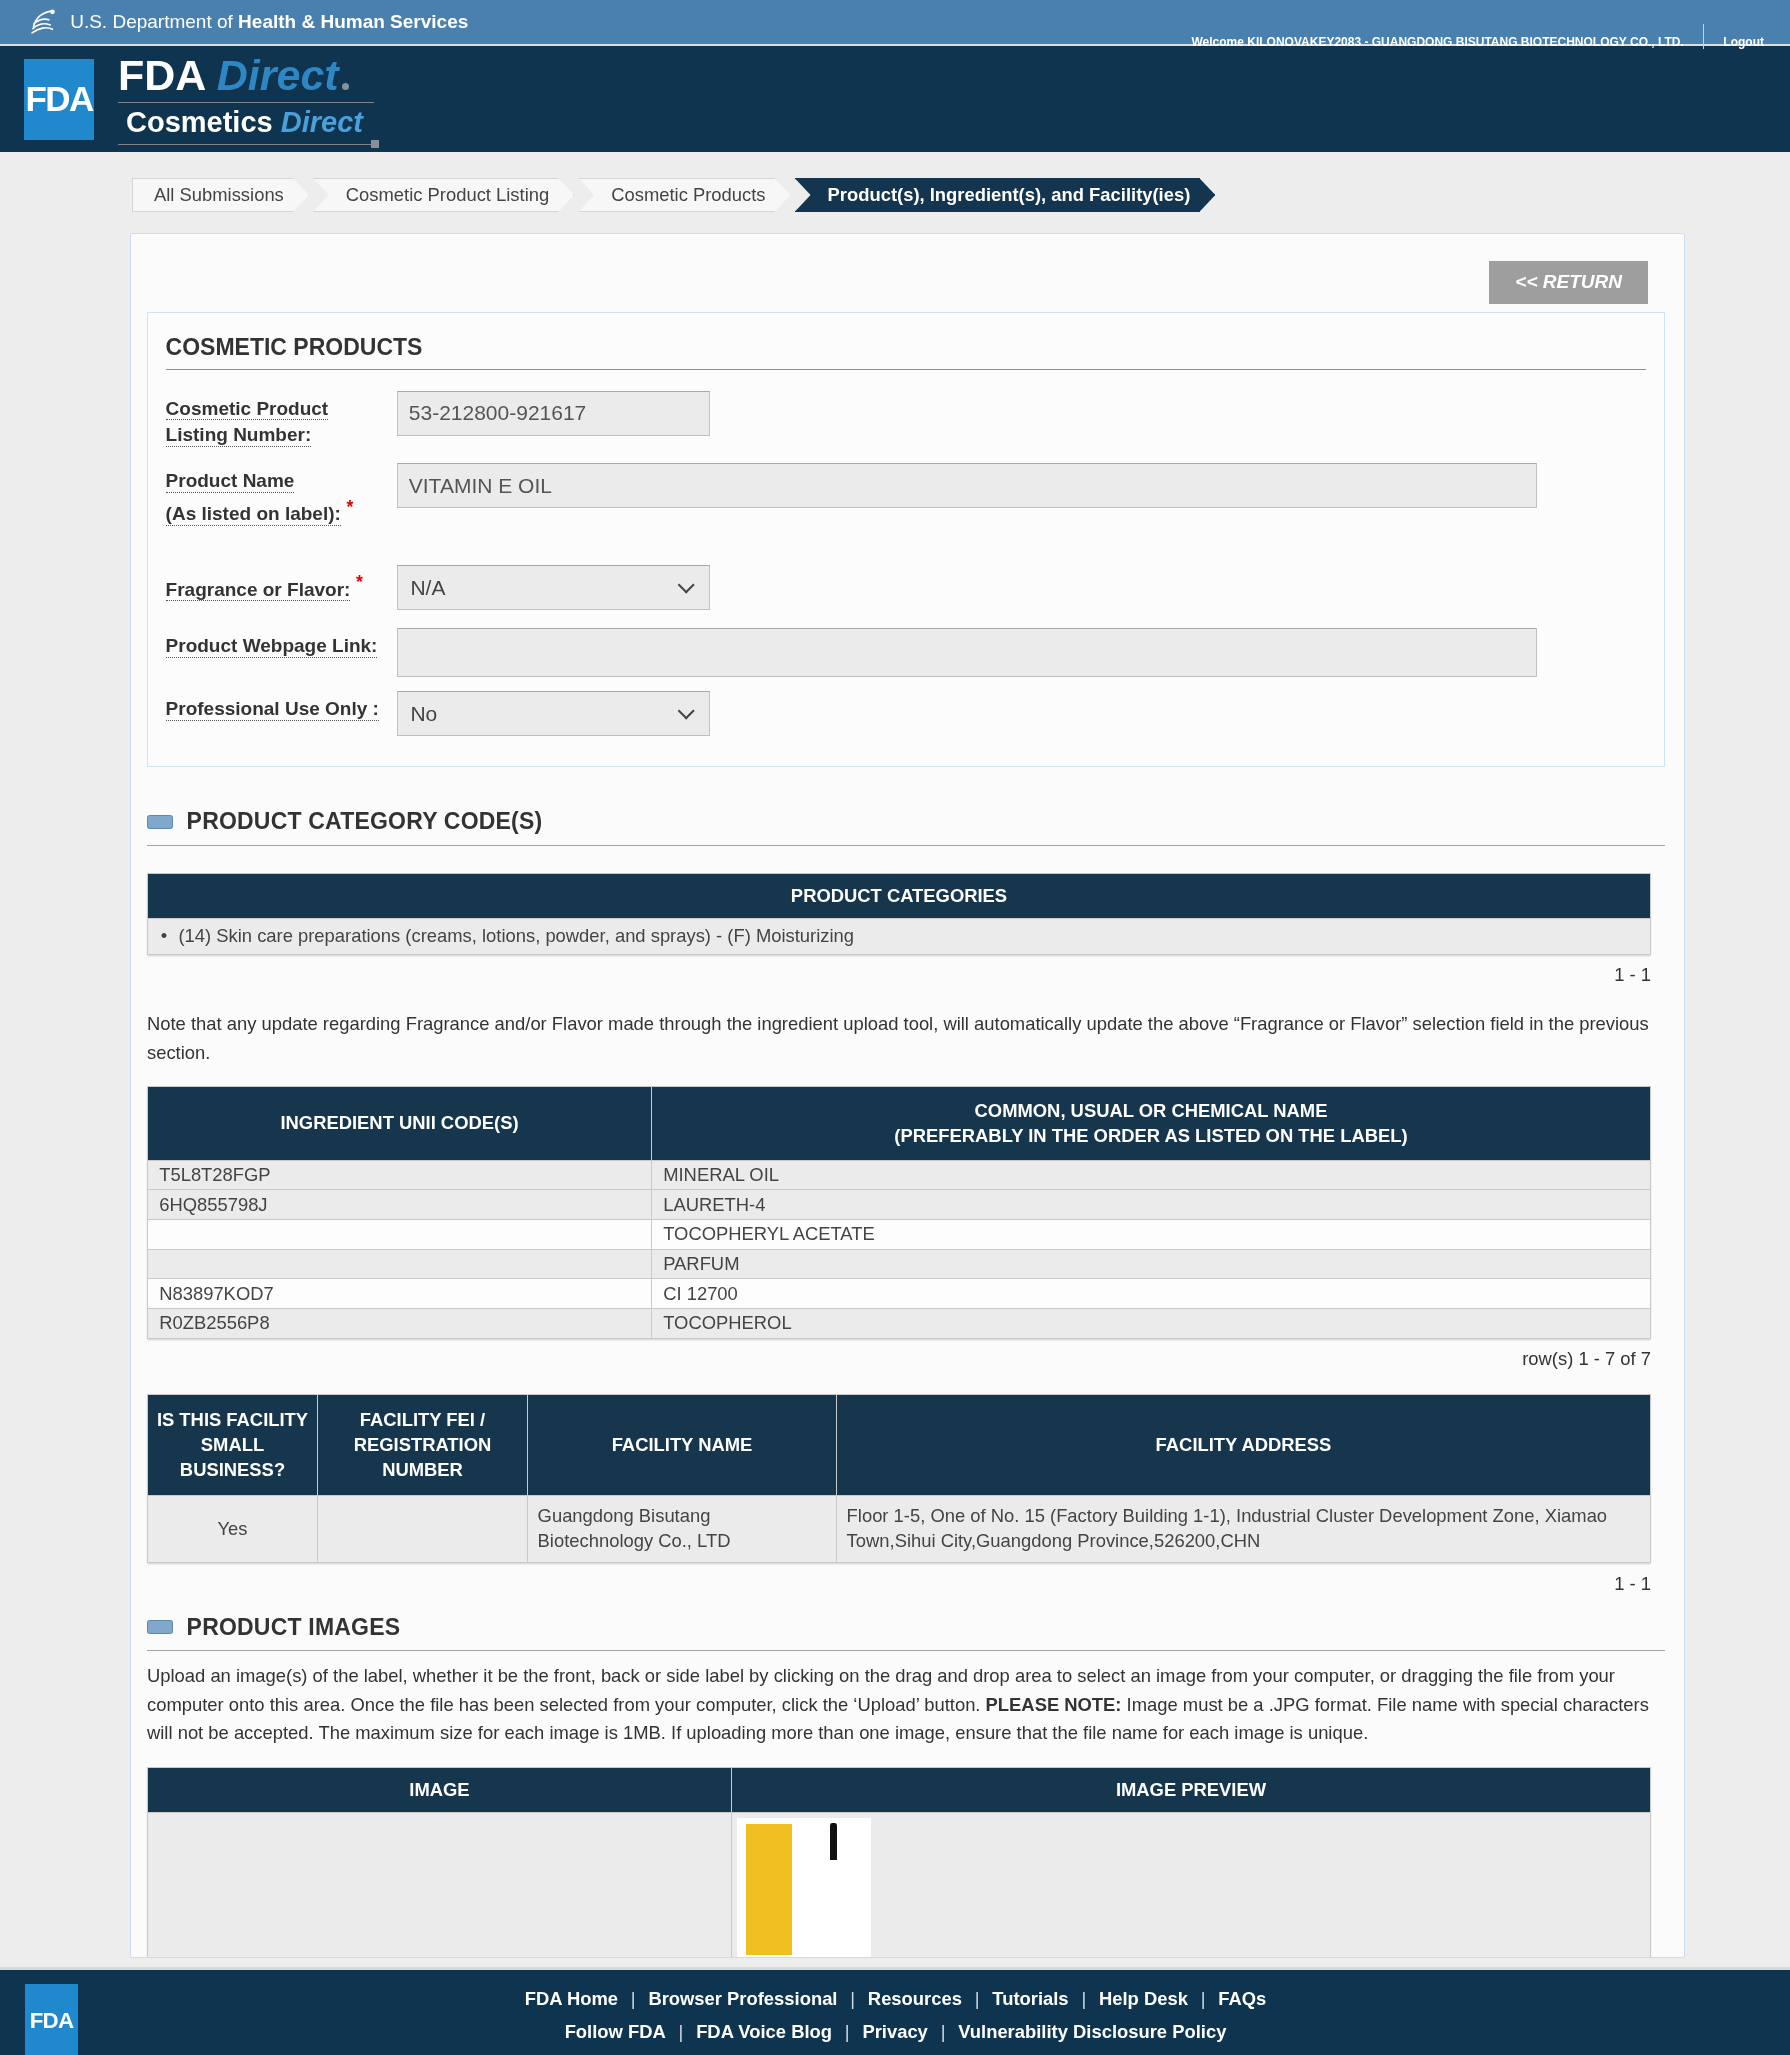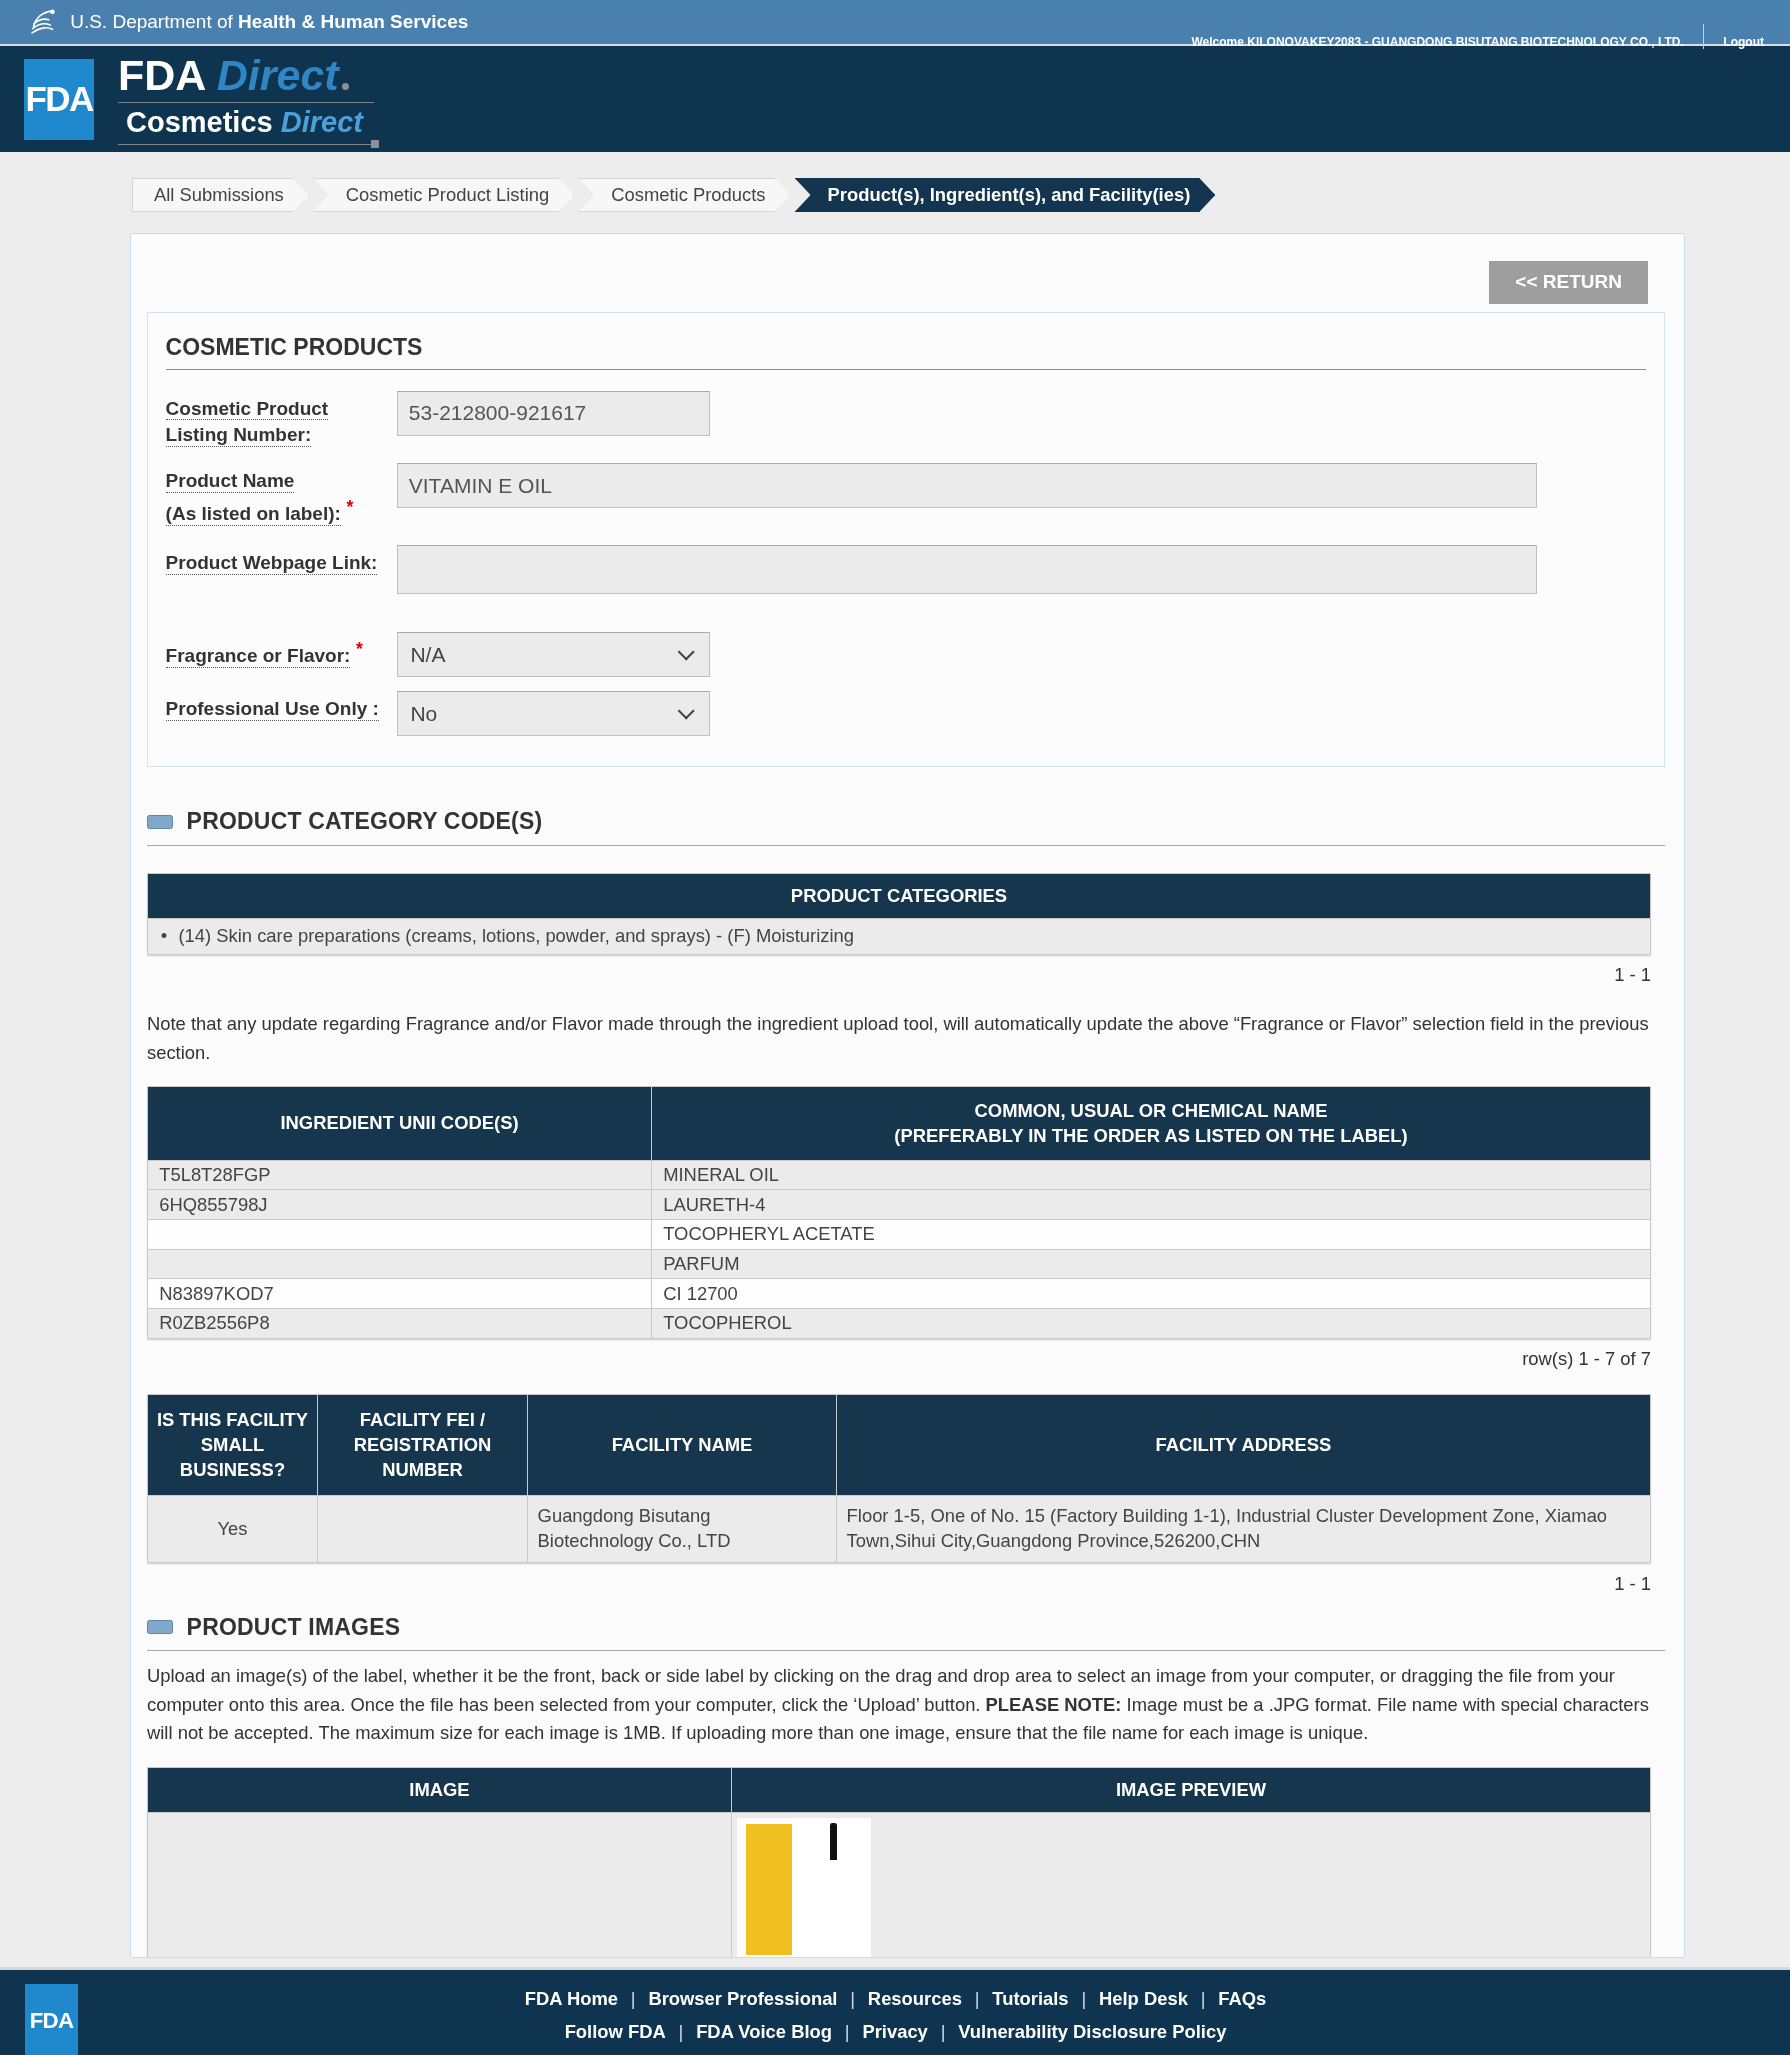--- a/index.html
+++ b/index.html
@@ -34,21 +34,21 @@
   .crumb{height:32px;line-height:32px;padding:0 24px 0 32px;margin-right:4px;font-size:18.4px;color:#444;
     background:#f7f7f7;border:0.8px solid #d5d5d5;
     clip-path:polygon(0 0,calc(100% - 16px) 0,100% 50%,calc(100% - 16px) 100%,0 100%,16px 50%);cursor:pointer;}
   .crumb.first{clip-path:polygon(0 0,calc(100% - 16px) 0,100% 50%,calc(100% - 16px) 100%,0 100%);padding-left:21px;}
   .crumb.active{background:#14354f;color:#fff;font-weight:bold;border-color:#14354f;}
   
   .panel{position:relative;margin:21px 0 0 130px;width:1555px;height:1725px;box-sizing:border-box;
     background:#fbfbfb;border:0.8px solid #c8def0;border-radius:2.4px;overflow:hidden;}
   .return-row{text-align:right;margin:27px 36px 0 0;}
   .return-btn{background:#9e9e9e;color:#fff;border:none;font-weight:bold;font-size:19px;
-    padding:10.4px 26px;font-family:inherit;cursor:pointer;}
+    padding:10.4px 26px;font-family:inherit;cursor:pointer;font-style:italic;}
   
   .inner-box{margin:8px 19px 0 16px;border:0.8px solid #cfe3f2;background:#fcfcfc;
     padding:21px 17.6px 30px 17.6px;}
   .box-title{font-size:23px;font-weight:bold;color:#333;padding-bottom:8px;border-bottom:1.6px solid #8f8f8f;}
   .field-row{display:flex;align-items:flex-start;}
   .flabel{width:231px;font-size:19px;font-weight:bold;color:#333;line-height:1.4;padding-top:4.8px;}
   .u{border-bottom:0.8px dotted #555;padding-bottom:0.8px;}
   .req{color:#e00000;font-size:17.6px;margin-left:5.6px;vertical-align:super;}
   .text-input{background:#ebebeb;border:0.8px solid #c0c0c0;border-top-color:#a8a8a8;height:45px;
     font-size:21px;color:#555;padding:0 11.2px;font-family:inherit;box-sizing:border-box;}
@@ -171,35 +171,35 @@
     </div>
 
     <div class="field-row mt18">
       <div class="flabel">
         <span class="u">Product Name</span><br>
         <span class="u">(As listed on label):</span><span class="req">*</span>
       </div>
       <input class="text-input wide" type="text" readonly="" value="VITAMIN E OIL" style="">
     </div>
 
-    <div class="field-row mt22">
-      <div class="flabel">
-        <span class="u">Product Webpage Link:</span>
-      </div>
-      <input class="text-input wide" style="height: 49px;" type="text" readonly="" value="">
-    </div>
-
     <div class="field-row mt48">
       <div class="flabel">
         <span class="u">Fragrance or Flavor:</span><span class="req">*</span>
       </div>
       <div class="select">
         <span>N/A</span>
         <span class="chev"></span>
       </div>
+    </div>
+
+    <div class="field-row mt22">
+      <div class="flabel">
+        <span class="u">Product Webpage Link:</span>
+      </div>
+      <input class="text-input wide" style="height: 49px;" type="text" readonly="" value="">
     </div>
 
     <div class="field-row mt18">
       <div class="flabel">
         <span class="u">Professional Use Only :</span>
       </div>
       <div class="select">
         <span>No</span>
         <span class="chev"></span>
       </div>

